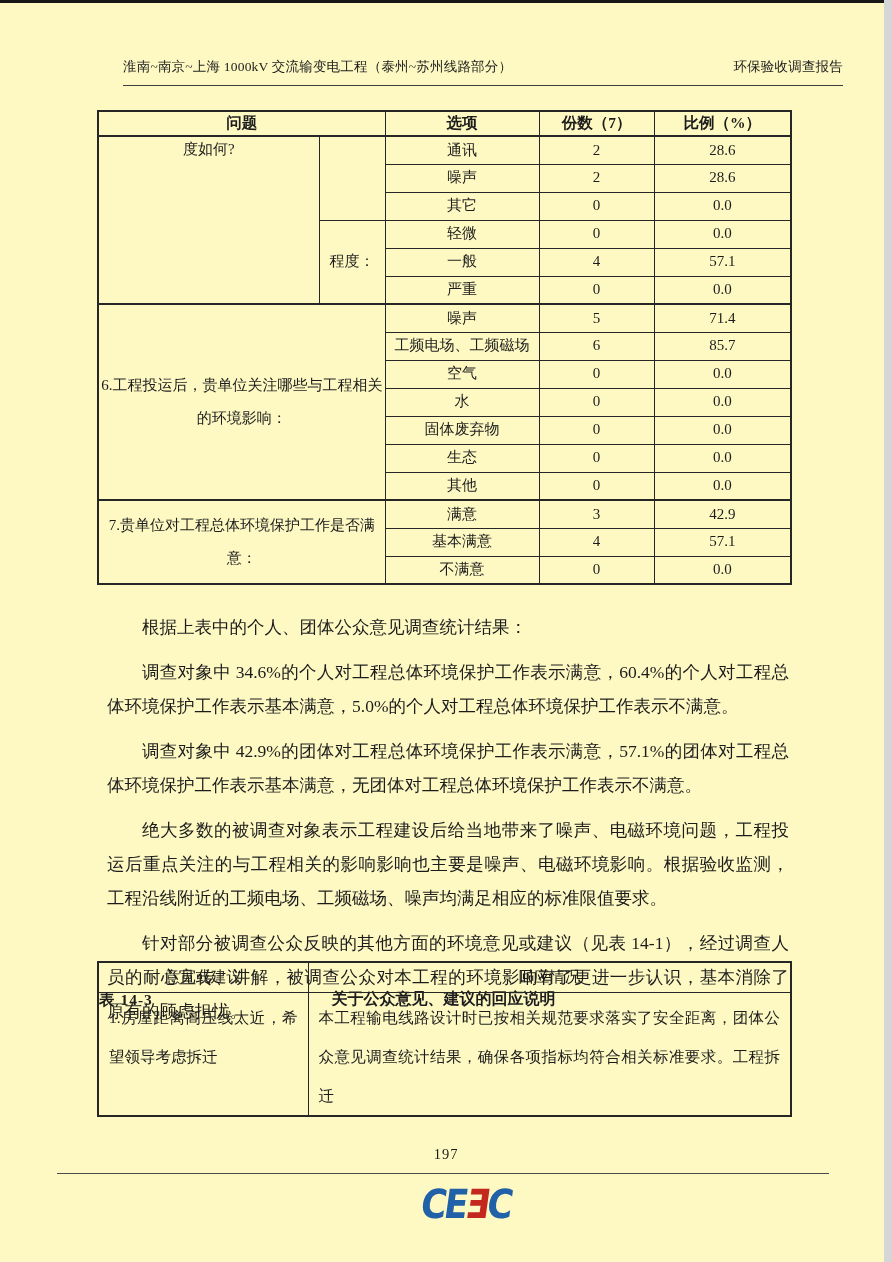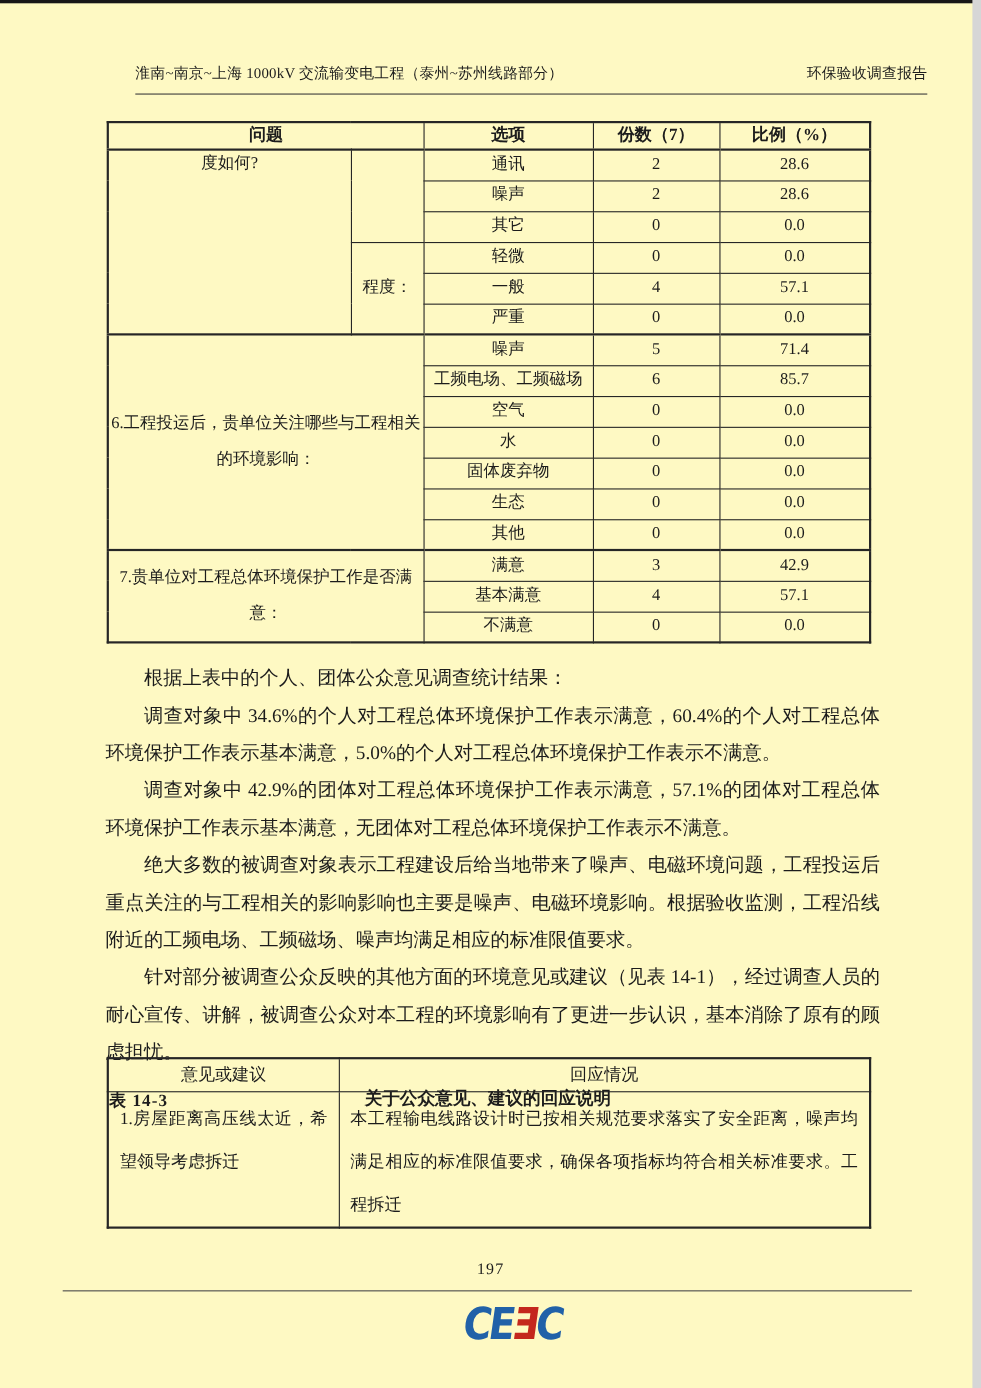--- a/index.html
+++ b/index.html
@@ -34,21 +34,21 @@
   .survey-table thead th { height:25px; font-weight:bold; font-size:15.5px; border-bottom:2px solid #262626; }
   .survey-table tr.group-start td { border-top:2px solid #262626; }
   .survey-table td.q-top { vertical-align:top; padding-top:3px; }
   .survey-table td.q-multi { line-height:33px; }
 
   
   .body-text {
     position:absolute; top:599px; left:96px; width:704px;
     font-size:17.5px; line-height:34px; text-align:justify;
   }
-  .body-text p { margin:0; text-indent:2em; }
+  .body-text p { margin:11px; text-indent:2em; }
 
   
   .caption { position:absolute; top:988px; left:97px; width:693px; height:24px; font-weight:bold; }
   .caption-label { position:absolute; left:2px; top:2px; font-size:15.5px; letter-spacing:1px; }
   .caption-title { text-align:center; font-size:16px; padding-top:1px; }
 
   
   .response-table {
     position:absolute; top:961px; left:97px; width:693px;
     font-size:15.5px; border:2px solid #262626;
@@ -219,21 +219,21 @@
     </colgroup>
     <thead>
       <tr>
         <th>意见或建议</th>
         <th>回应情况</th>
       </tr>
     </thead>
     <tbody>
       <tr>
         <td>1.房屋距离高压线太近，希望领导考虑拆迁</td>
-        <td>本工程输电线路设计时已按相关规范要求落实了安全距离，噪声均满足相应的标准限值要求，确保各项指标均符合相关标准要求。工程拆迁</td>
+        <td>本工程输电线路设计时已按相关规范要求落实了安全距离，团体公众意见调查统计结果，确保各项指标均符合相关标准要求。工程拆迁</td>
       </tr>
     </tbody>
   </table>
 
   <div class="page-number">197</div>
   <div class="footer-rule"></div>
 
   <div class="logo">
     <div class="logo-mark">
       <span id="lg0" style="color: rgb(33, 97, 168);">C</span>

